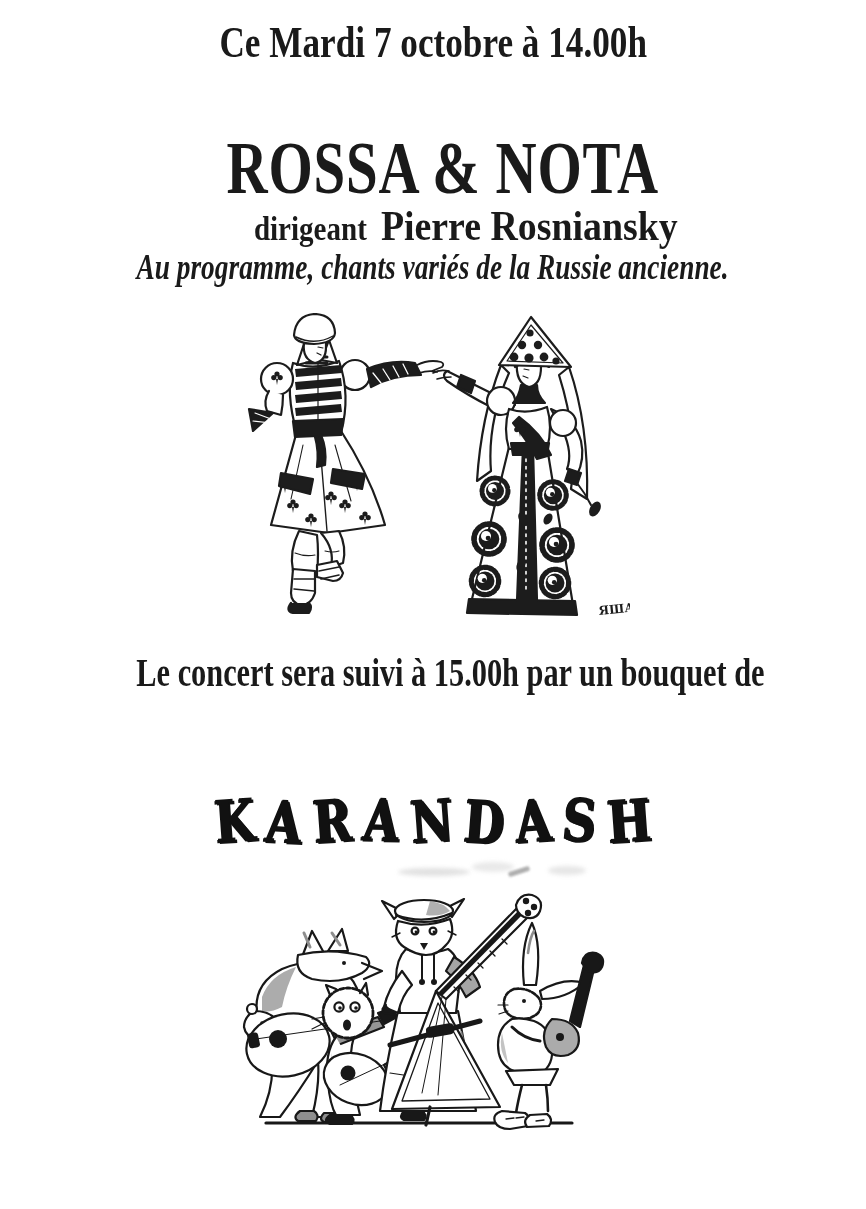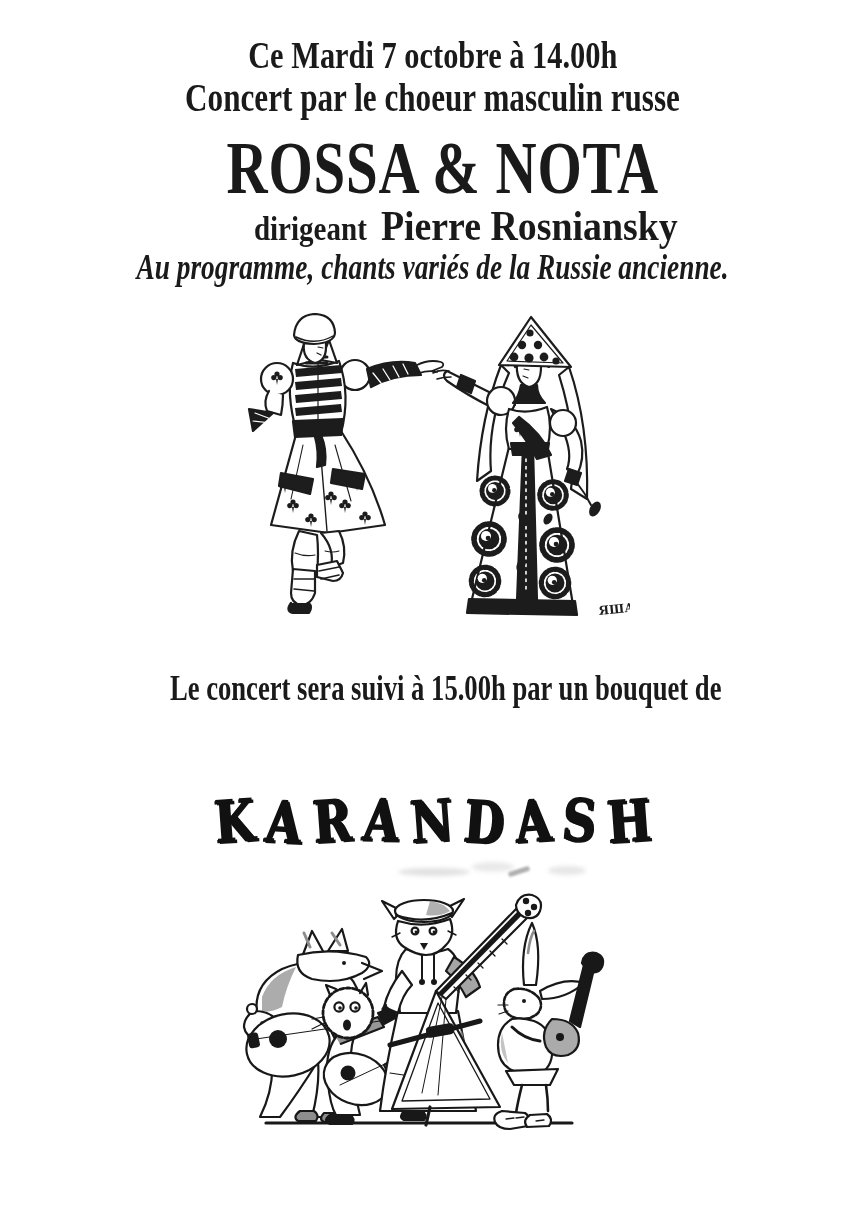--- a/index.html
+++ b/index.html
@@ -3,28 +3,28 @@
 <meta charset="utf-8">
 <style>
   html,body{margin:0;padding:0;background:#e8e8e8;}
   #poster{
     position:relative;width:866px;height:1209px;margin:0 auto;
     background:#ffffff;overflow:hidden;
     font-family:"Liberation Serif",serif;color:#1a1a1a;
   }
   .line{position:absolute;left:0;right:0;text-align:center;font-weight:bold;line-height:1.05;}
   .cond{display:inline-block;white-space:nowrap;transform:scaleX(var(--sx,.76));transform-origin:50% 50%;}
-  .date-line{top:36px;font-size:38px;}
+  .date-line{top:20px;font-size:44px;}
   .intro-line{top:76px;font-size:41px;}
   .title-line{top:130px;font-size:74px;letter-spacing:1px;padding-left:20px;}
   .director-line{top:203px;font-size:43px;padding-left:66px;}
   .dir-prefix{font-size:33px;}
   .dir-name{margin-left:16px;}
   .programme-line{top:249px;font-size:36px;font-style:italic;}
-  .followup-block{top:659px;font-size:36px;line-height:58px;padding-left:26px;}
+  .followup-block{top:643px;font-size:41px;line-height:58px;padding-left:26px;}
   .karandash-line{top:791px;font-size:58px;}
   .k-wrap{--sx:.8;letter-spacing:0;}
   .k-letter{
     display:inline-block;margin:0 7px;
     font-family:"DejaVu Serif",serif;font-weight:bold;color:#111;
     text-shadow:2px 2px 0 #111, -1px 1px 0 #111;
   }
   .k-letter:nth-child(2n){transform:rotate(2.6deg) translateY(1px) skewX(-3deg);}
   .k-letter:nth-child(2n+1){transform:rotate(-3.2deg) skewX(2deg);}
   .k-letter:nth-child(4n){transform:rotate(1.4deg) translateY(-1px) skewX(-5deg);}
@@ -37,23 +37,20 @@
 </style>
 </head>
 <body>
 
 <div id="poster">
 
   <div class="line date-line">
     <span class="cond" style="--sx:.8">Ce Mardi 7 octobre à 14.00h</span>
   </div>
 
-  <div class="line intro-line">
-    <span class="cond">Concert par le choeur masculin russe</span>
-  </div>
 
   <div class="line director-line">
     <span class="cond" style="--sx:.88">
       <span class="dir-prefix">dirigeant</span><span class="dir-name">Pierre Rosniansky</span>
     </span>
   </div>
 
   <div class="line title-line">
     <span class="cond" style="--sx:.77">ROSSA &amp; NOTA</span>
   </div>

